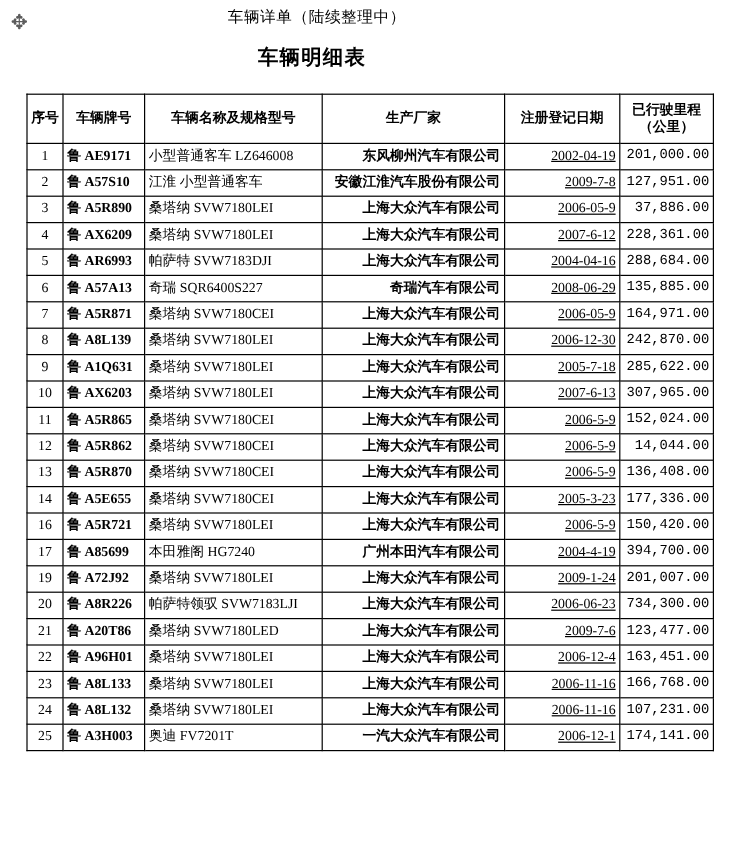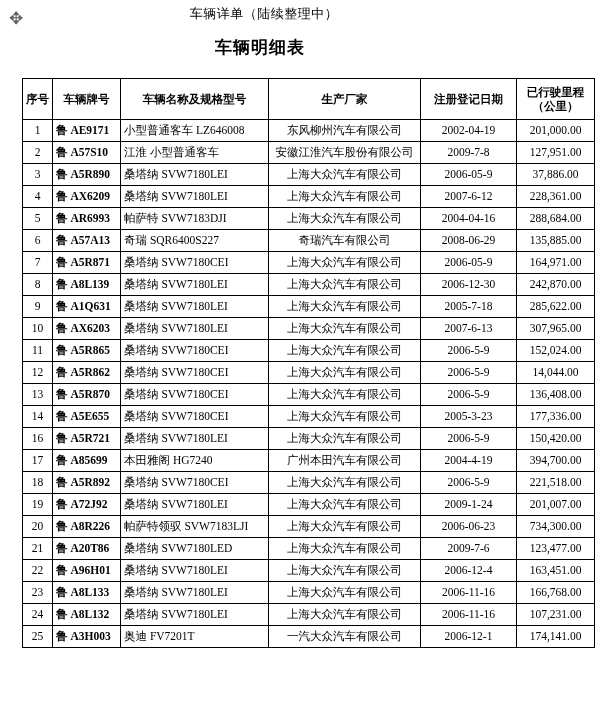--- a/index.html
+++ b/index.html
@@ -83,23 +83,23 @@
   .col-idx   { width: 30px; }
   .col-plate { width: 68px; }
   .col-name  { width: 148px; }
   .col-maker { width: 152px; }
   .col-date  { width: 96px; }
   .col-km    { width: 78px; }
 
   td.idx   { text-align: center; }
   td.plate { text-align: left; font-weight: bold; }
   td.name  { text-align: left; }
-  td.maker { text-align: center; }
-  td.date  { text-align: center; padding-left: 5px; }
-  td.km    { text-align: center; padding-left: 4px; }
+  td.maker { text-align: right; font-weight: bold; }
+  td.date  { text-align: right; padding-left: 5px; text-decoration: underline; }
+  td.km    { text-align: right; padding-left: 4px; font-family: Liberation Mono, monospace; }
 
   .th-stack {
     display: block;
     text-align: center;
   }
   .th-line { display: block; }
   tbody tr { height: 22px; }
 </style>
 </head>
 <body>
@@ -260,28 +260,20 @@
           </tr>
           <tr>
             <td class="idx">17</td>
             <td class="plate">鲁 A85699</td>
             <td class="name">本田雅阁 HG7240</td>
             <td class="maker">广州本田汽车有限公司</td>
             <td class="date">2004-4-19</td>
             <td class="km">394,700.00</td>
           </tr>
           <tr>
-            <td class="idx">18</td>
-            <td class="plate">鲁 A5R892</td>
-            <td class="name">桑塔纳 SVW7180CEI</td>
-            <td class="maker">上海大众汽车有限公司</td>
-            <td class="date">2006-5-9</td>
-            <td class="km">221,518.00</td>
-          </tr>
-          <tr>
             <td class="idx">19</td>
             <td class="plate">鲁 A72J92</td>
             <td class="name">桑塔纳 SVW7180LEI</td>
             <td class="maker">上海大众汽车有限公司</td>
             <td class="date">2009-1-24</td>
             <td class="km">201,007.00</td>
           </tr>
           <tr>
             <td class="idx">20</td>
             <td class="plate">鲁 A8R226</td>

